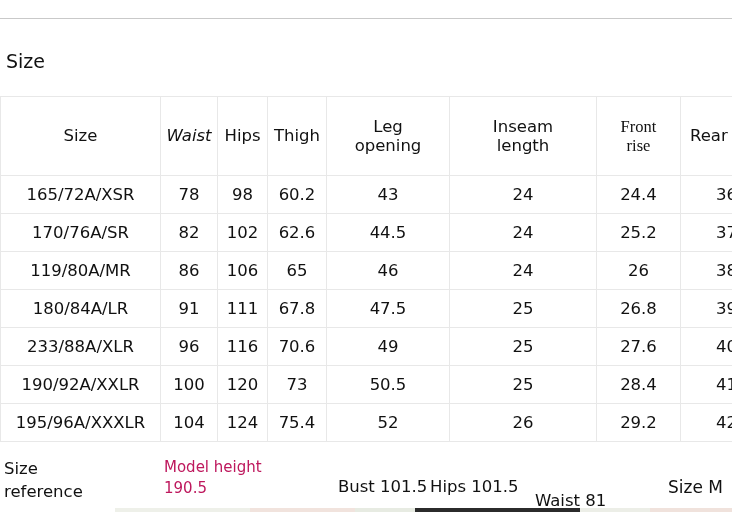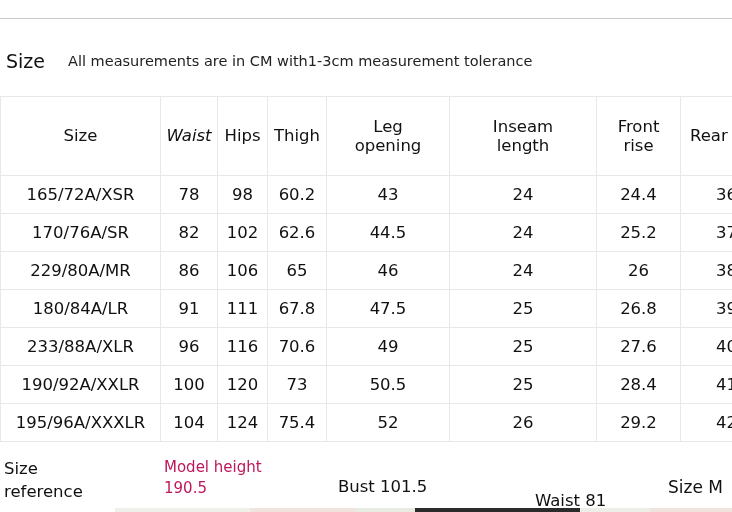--- a/index.html
+++ b/index.html
@@ -73,21 +73,21 @@
   #size-table tbody td {
     height: 37px;
   }
   
   .col-size     { width: 155px; }
   .col-waist    { width: 52px; font-style: italic;  }
   .col-hips     { width: 45px;  }
   .col-thigh    { width: 54px; margin-top: 32px;  }
   .col-legop    { width: 118px; }
   .col-inseam   { width: 142px; margin-top: 40px; }
-  .col-front    { width: 79px;  }
+  .col-front    { width: 79px; font-family: Liberation Serif, serif;  }
   .col-rear     { width: 87px;  }
 
   .hdr-two-line { white-space: pre-line; }
 
   
   #size-reference {
     position: absolute;
     left: 0;
     top: 455px;
     width: 732px;
@@ -166,21 +166,20 @@
   .seg-f { flex: 0 0 70px;  background: #eceee7; }
   .seg-g { flex: 0 0 82px;  background: #f0e2dc; }
 </style>
 </head>
 <body>
 
 <div id="top-rule"></div>
 
 <div id="intro">
   <span class="intro-label">Size</span>
-  <span class="intro-note">All measurements are in CM with1-3cm measurement tolerance</span>
 </div>
 
 <table id="size-table">
   <thead>
     <tr>
       <td class="col-size">Size</td>
       <td class="col-waist">Waist</td>
       <td class="col-hips">Hips</td>
       <td class="col-thigh">Thigh</td>
       <td class="col-legop  hdr-two-line">Leg
@@ -207,21 +206,21 @@
       <td>170/76A/SR</td>
       <td>82</td>
       <td>102</td>
       <td>62.6</td>
       <td>44.5</td>
       <td>24</td>
       <td>25.2</td>
       <td>37</td>
     </tr>
     <tr>
-      <td>229/80A/MR</td>
+      <td>119/80A/MR</td>
       <td>86</td>
       <td>106</td>
       <td>65</td>
       <td>46</td>
       <td>24</td>
       <td>26</td>
       <td>38</td>
     </tr>
     <tr>
       <td>180/84A/LR</td>
@@ -265,20 +264,21 @@
     </tr>
   </tbody>
 </table>
 
 <div id="size-reference">
   <div class="ref-label">Size
 reference</div>
   <div class="ref-model">Model height
 190.5</div>
   <div class="ref-bust">Bust 101.5</div>
+  <div class="ref-hips">Hips 101.5</div>
   <div class="ref-waist">Waist 81</div>
   <div class="ref-size">Size M</div>
 </div>
 
 <div id="bottom-strip">
   <div class="seg seg-a"></div>
   <div class="seg seg-b"></div>
   <div class="seg seg-c"></div>
   <div class="seg seg-d"></div>
   <div class="seg seg-e"></div>

